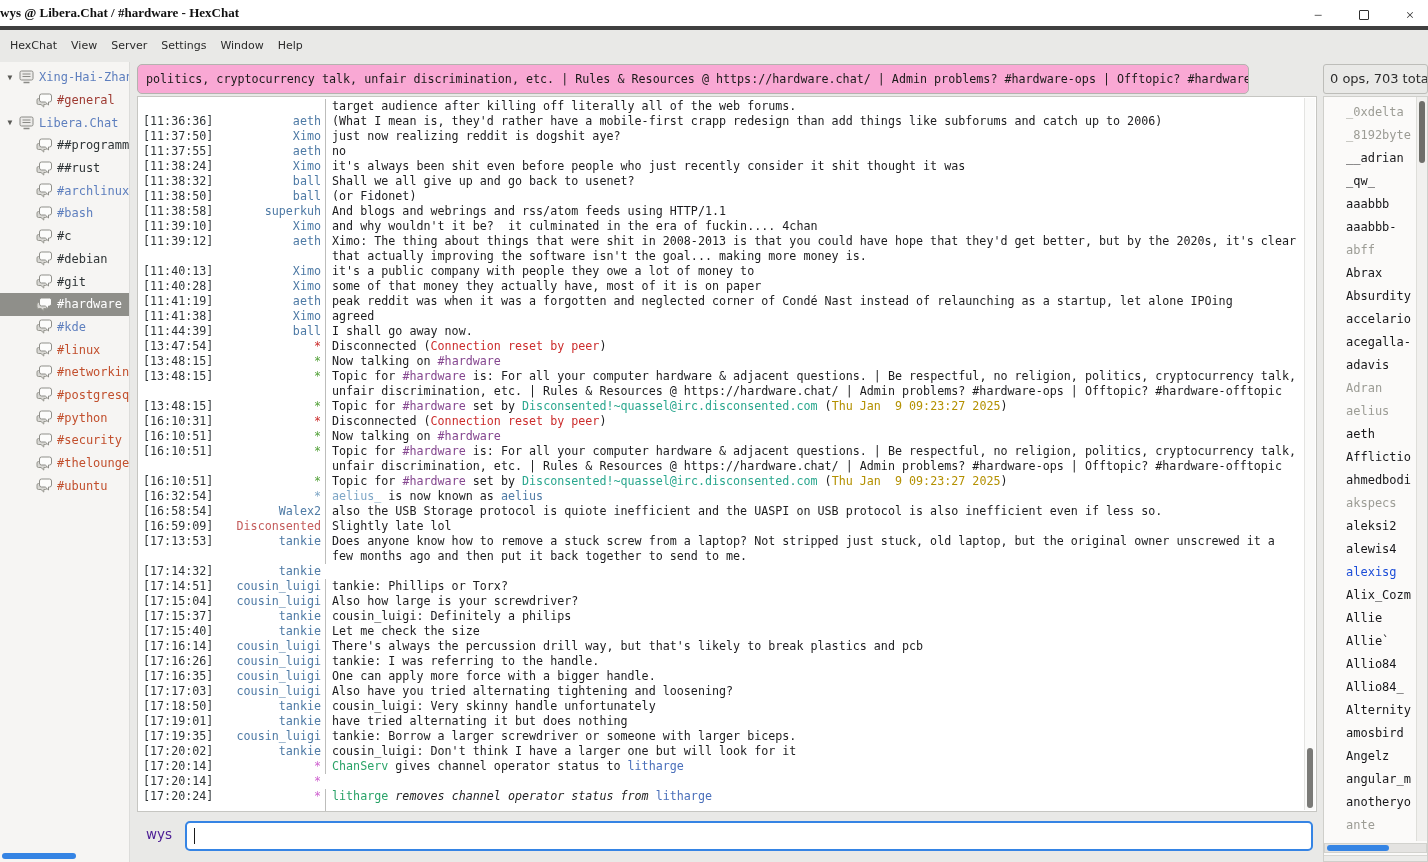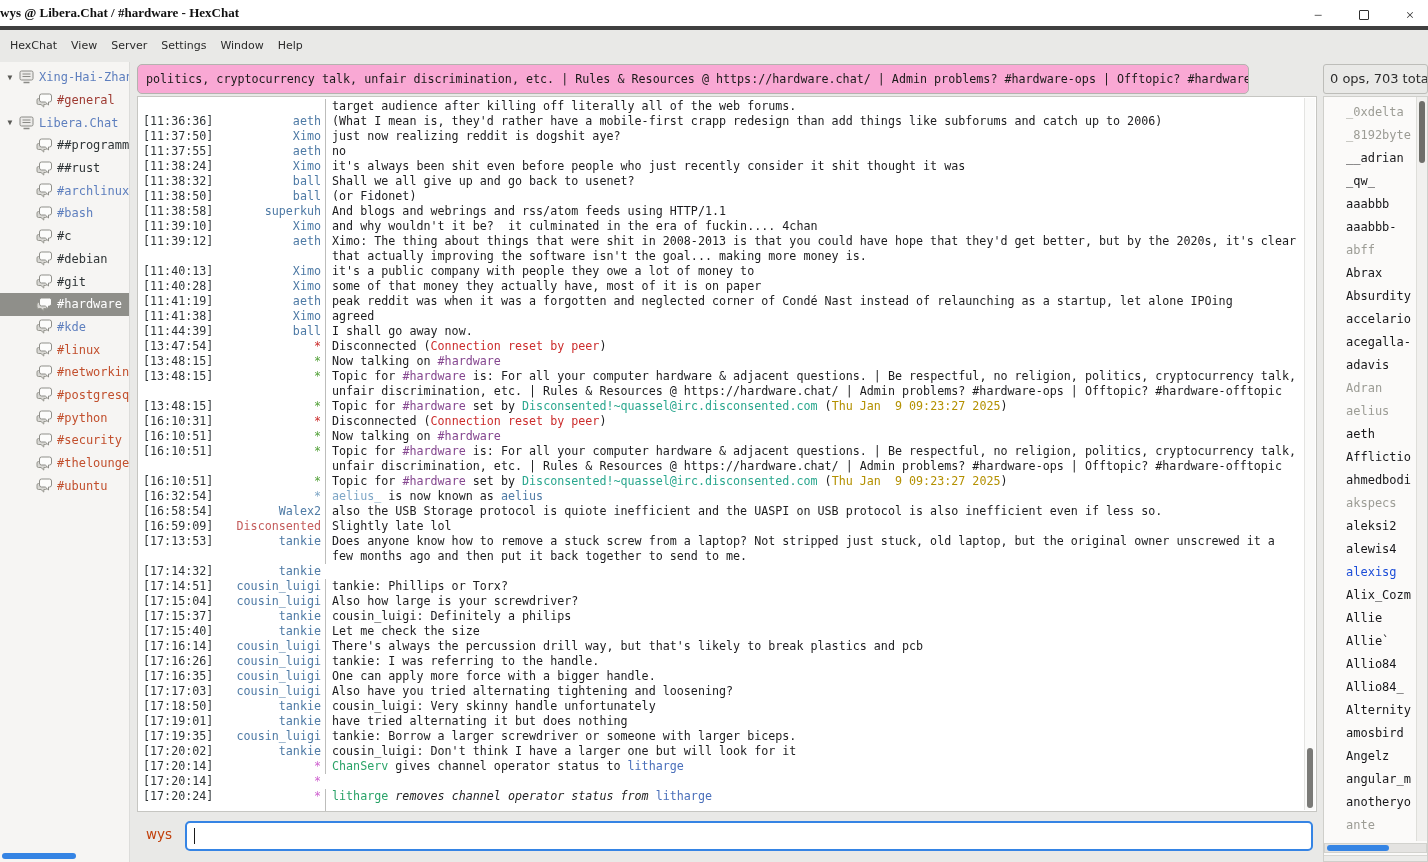--- a/index.html
+++ b/index.html
@@ -66,21 +66,21 @@
   .users-vscroll{position:absolute;right:0;top:0;width:11px;height:744px;background:#f1f0ee;
                  border-left:1px solid #dededa;}
   .users-vscroll .vthumb{position:absolute;left:2px;right:2px;top:4px;height:62px;
                          background:#6e6e6a;border-radius:4px;}
   .users-hscroll{position:absolute;left:0;top:746px;width:103px;height:10px;background:#e4e3e1;
                  border:1px solid #d2d2ce;}
   .users-hscroll .hthumb{position:absolute;left:2px;top:1px;width:62px;height:6px;background:#3584e4;border-radius:3px;}
   .users-bottom{position:absolute;left:0;top:758px;right:0;bottom:0;background:#ebebe9;border-top:1px solid #d7d7d3;}
   
   .input-bar{position:absolute;left:137px;top:812px;width:1180px;height:50px;background:#e9e9e7;}
-  .nick-label{position:absolute;left:9px;top:14px;font-size:13.5px;color:#c2410c;}
+  .nick-label{position:absolute;left:9px;top:14px;font-size:13.5px;color:#4c1d95;}
   .msg-entry{position:absolute;left:48px;top:9px;width:1128px;height:30px;background:#ffffff;
              border:2px solid #3584e4;border-radius:5px;}
   .caret{position:absolute;left:7px;top:5px;width:1px;height:16px;background:#1a1a1a;}
 </style>
 </head>
 <body>
 
 <div class="window">
 
   <div class="titlebar">

